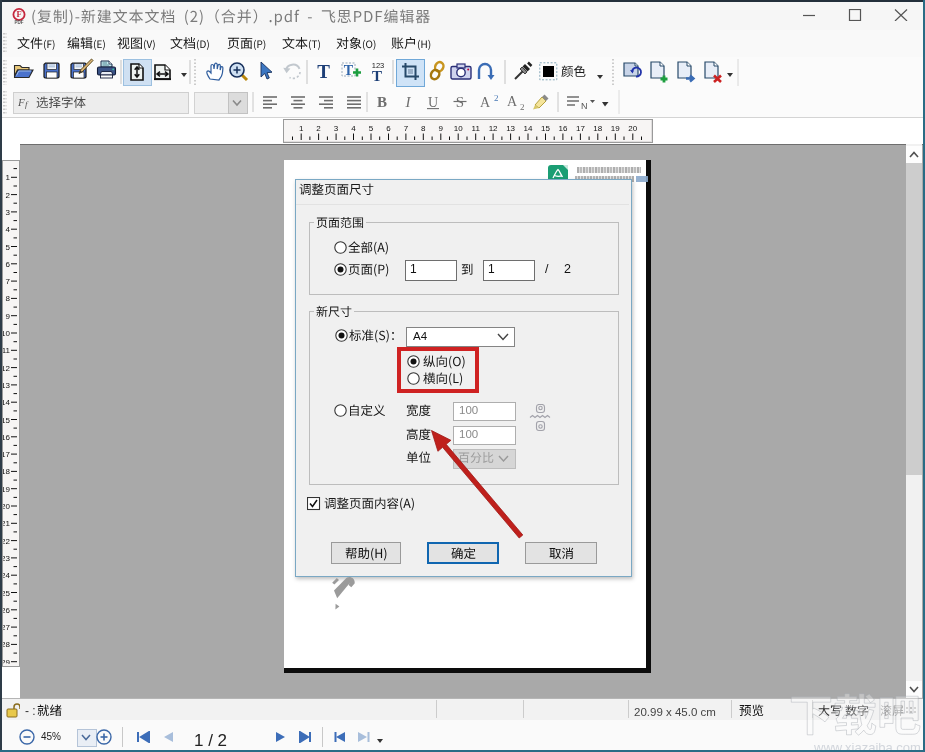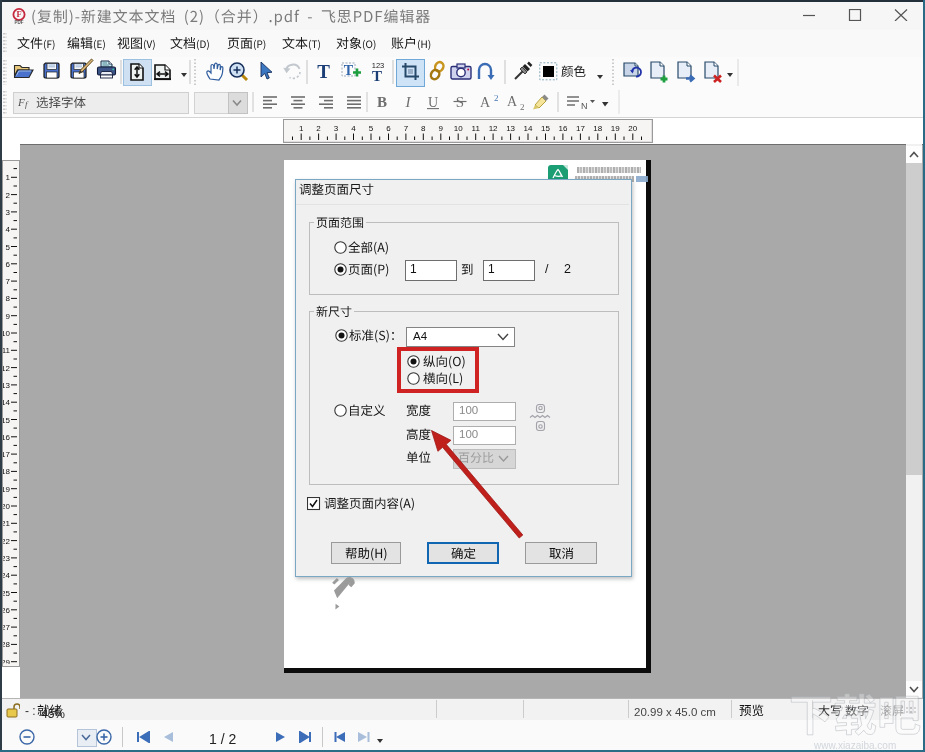--- a/index.html
+++ b/index.html
@@ -992,38 +992,38 @@
         <circle cx="10" cy="2" r="1.1"></circle>
         <circle cx="2" cy="6" r="1.1"></circle>
         <circle cx="6" cy="6" r="1.1"></circle>
         <circle cx="10" cy="6" r="1.1"></circle>
       </g>
     </svg>
     <svg style="position:absolute;left:19px;top:729px;" width="16" height="16" viewBox="0 0 16 16">
       <circle cx="8" cy="8" r="7" fill="none" stroke="#3a67a8" stroke-width="1.4"></circle>
       <line x1="4.5" y1="8" x2="11.5" y2="8" stroke="#3a67a8" stroke-width="1.6"></line>
     </svg>
-    <div style="position:absolute;left:41px;top:707px;width:30px;height:14px;font-size:12px;color:#222">45%</div>
+    <div style="position:absolute;left:41px;top:731px;width:30px;height:14px;font-size:10px;color:#222">45%</div>
     <div style="position:absolute;left:77px;top:729px;width:18px;height:16px;background:#e9eef5;border:1px solid #b5c4d8"></div>
     <svg style="position:absolute;left:81px;top:734px;" width="10" height="7" viewBox="0 0 10 7">
       <path d="M1 1 L5 5.5 L9 1" stroke="#4a6a9a" stroke-width="1.5" fill="none"></path>
     </svg>
     <svg style="position:absolute;left:96px;top:729px;" width="16" height="16" viewBox="0 0 16 16">
       <circle cx="8" cy="8" r="7" fill="none" stroke="#3a67a8" stroke-width="1.4"></circle>
       <line x1="4.5" y1="8" x2="11.5" y2="8" stroke="#3a67a8" stroke-width="1.6"></line>
       <line x1="8" y1="4.5" x2="8" y2="11.5" stroke="#3a67a8" stroke-width="1.6"></line>
     </svg>
     <div style="position:absolute;left:122px;top:727px;width:1px;height:20px;background:#c8c8c8"></div>
     <svg style="position:absolute;left:135px;top:731px;" width="16" height="12" viewBox="0 0 16 12">
       <path d="M3 1 L3 11 M14 1 L6 6 L14 11 Z" stroke="#3c6db8" stroke-width="2" fill="#3c6db8"></path>
     </svg>
     <svg style="position:absolute;left:160px;top:731px;" width="16" height="12" viewBox="0 0 16 12">
       <path d="M13 1 L4 6 L13 11 Z" fill="#a8bedb"></path>
     </svg>
-    <div style="position:absolute;left:209px;top:731px;width:40px;height:14px;font-size:14px;color:#222">1 / 2</div>
+    <div style="position:absolute;left:194px;top:731px;width:40px;height:14px;font-size:17px;color:#222">1 / 2</div>
     <svg style="position:absolute;left:272px;top:731px;" width="16" height="12" viewBox="0 0 16 12">
       <path d="M4 1 L13 6 L4 11 Z" fill="#3c6db8"></path>
     </svg>
     <svg style="position:absolute;left:297px;top:731px;" width="16" height="12" viewBox="0 0 16 12">
       <path d="M3 1 L11 6 L3 11 Z M13 1 L13 11" stroke="#3c6db8" stroke-width="2" fill="#3c6db8"></path>
     </svg>
     <div style="position:absolute;left:322px;top:727px;width:1px;height:20px;background:#c8c8c8"></div>
     <svg style="position:absolute;left:331px;top:731px;" width="17" height="12" viewBox="0 0 17 12">
       <path d="M14 1 L5 6 L14 11 Z" fill="#3c6db8"></path>
       <path d="M4.5 1 L4.5 11" stroke="#3c6db8" stroke-width="2"></path>
@@ -1035,17 +1035,17 @@
     <svg style="position:absolute;left:376px;top:738px;" width="9" height="6" viewBox="0 0 9 6">
       <path d="M1 1 L4 5 L7 1 Z" fill="#333"></path>
     </svg>
     <svg class="tx" style="left:789.0px;top:730.5px">
       <g fill="rgba(255,255,255,0.3)" transform="scale(0.044000,-0.044000)" stroke="rgba(163,168,174,0.75)" stroke-width="13">
         <use href="#gb4e0b" x="0"></use>
         <use href="#gb8f7d" x="1000"></use>
         <use href="#gb5427" x="2000"></use>
       </g>
     </svg>
-    <div style="position:absolute;left:814px;top:740px;width:108px;height:12px;font-size:10px;color:rgba(205,210,216,0.9);white-space:nowrap">www.xiazaiba.com</div>
+    <div style="position:absolute;left:814px;top:740px;width:108px;height:12px;font-size:13px;color:rgba(205,210,216,0.9);white-space:nowrap">www.xiazaiba.com</div>
     <div style="position:absolute;left:0px;top:0px;width:925px;height:2px;background:#24303c"></div>
     <div style="position:absolute;left:0px;top:0px;width:2px;height:752px;background:#2e3c48"></div>
     <div style="position:absolute;left:923px;top:0px;width:2px;height:752px;background:#2a6c85"></div>
     <div style="position:absolute;left:0px;top:750px;width:925px;height:2px;background:#2a6c85"></div>
   </div>
 </body></html>

